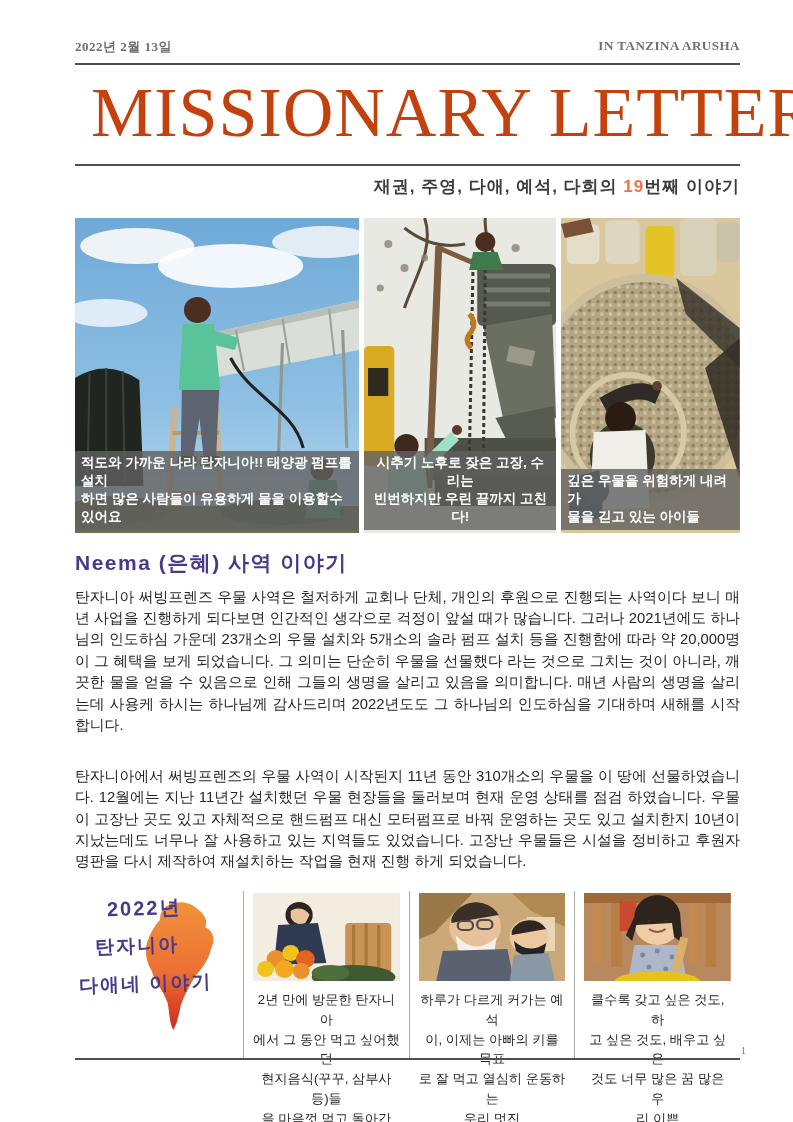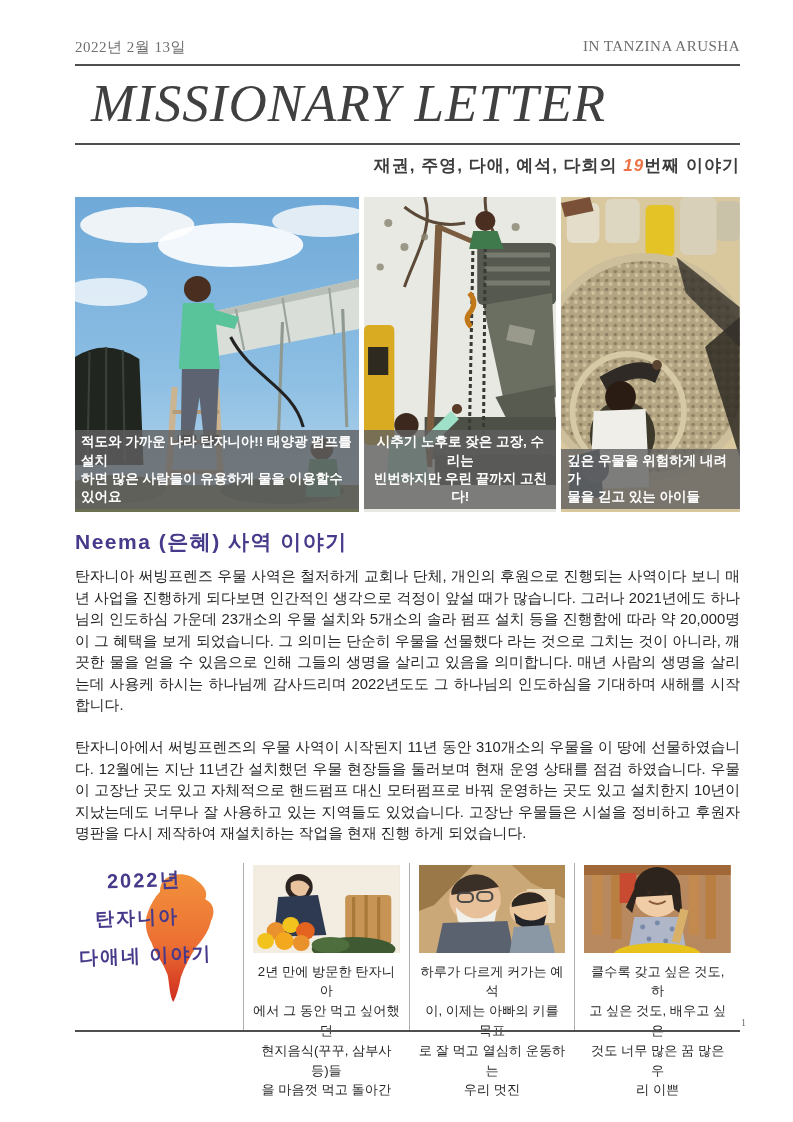--- a/index.html
+++ b/index.html
@@ -6,34 +6,34 @@
   html,body { background:#ffffff; }
   .page {
     position:relative; width:793px; height:1122px; margin:0 auto;
     background:#ffffff; overflow:hidden;
     font-family:"Liberation Sans", sans-serif; color:#262626;
   }
   .inner { position:absolute; left:75px; right:53px; top:38px; }
 
   
   .masthead-meta { display:flex; justify-content:space-between;
-    font-family:"Liberation Serif", serif; font-size:15px; color:#6f6f6f; letter-spacing:.5px; }
+    font-family:"Liberation Serif", serif; font-size:13px; color:#6f6f6f; letter-spacing:.5px;font-weight:bold; }
   .rule { border:none; border-top:2px solid #4f4f4f; margin-top:7px; }
   .rule.thin { border-top-width:2px; }
 
   .big-title {
-    margin-top:4px; padding-left:16px; color:#404040;
+    margin-top:4px; padding-left:16px; color:#c2410c;
     font-family:"Liberation Serif", serif; font-weight:400;
-    font-size:53px; letter-spacing:1px; white-space:nowrap; line-height:1.25;font-style:italic;
+    font-size:70px; letter-spacing:1px; white-space:nowrap; line-height:1.25;
   }
   .subtitle {
     margin-top:9px; text-align:right; font-weight:700; font-size:17px; color:#3c3c3c;
     letter-spacing:1px;
   }
-  .subtitle .hl { color:#ed7347;font-style:italic; }
+  .subtitle .hl { color:#ed7347; }
 
   
   .photo-strip { margin-top:20px; display:flex; gap:5px; height:315px; }
   .photo { position:relative; height:315px; overflow:hidden; background:#cfd8de; }
   .photo svg { display:block; width:100%; height:100%; }
   .photo-1 { width:296px; }
   .photo-2 { width:200px; }
   .photo-3 { width:186px; }
   .photo-cap {
     position:absolute; left:0; right:0; bottom:3px;
@@ -41,21 +41,21 @@
     font-size:13.5px; font-weight:700; line-height:1.35;
     padding:3px 6px; white-space:pre-line;
   }
   .photo-cap.center { text-align:center; }
 
   
   .section-heading {
     margin-top:16px; color:#463a8a; font-size:21px; font-weight:700; letter-spacing:1.5px;
   }
   .body-text { margin-top:10px; font-size:14.8px; line-height:1.45; color:#262626; text-align:justify; }
-  .body-text p.gap-after { margin-bottom:21px; }
+  .body-text p.gap-after { margin-bottom:29px; }
 
   
   .family { margin-top:18px; display:flex; height:167px; }
   .family-left { position:relative; width:168px; flex:none; }
   .family-left svg.map { position:absolute; top:8px; right:6px; width:120px; height:132px; }
   .hand { position:absolute; color:#463a8a; font-weight:700; letter-spacing:2px; white-space:nowrap; }
   .hand-1 { left:32px; top:4px;  font-size:20px; transform:rotate(-2deg); }
   .hand-2 { left:20px; top:42px; font-size:19px; transform:rotate(-2deg); }
   .hand-3 { left:4px;  top:80px; font-size:19px; transform:rotate(-2deg); }
 

